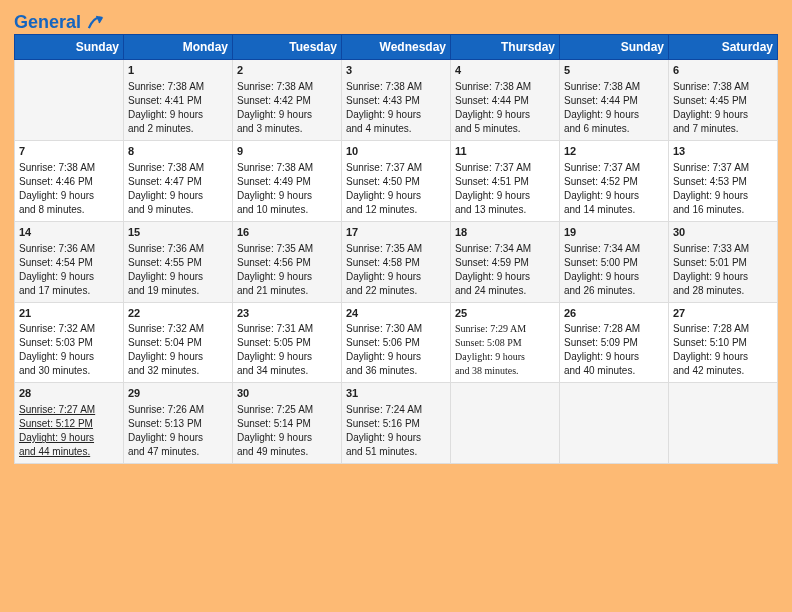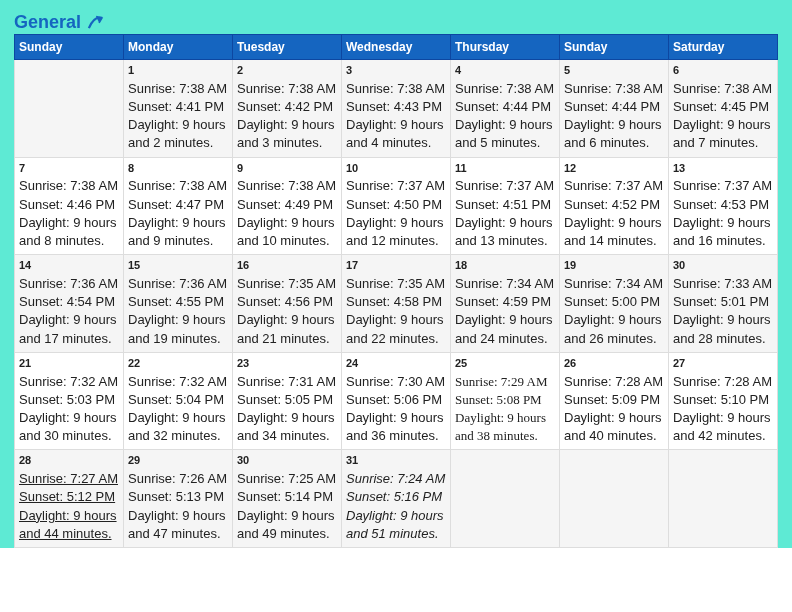--- a/index.html
+++ b/index.html
@@ -5,23 +5,23 @@
     * { margin: 0; padding: 0; box-sizing: border-box; }
     body {
       font-family: Arial, sans-serif;
       background: #fff;
       width: 792px;
       height: 612px;
       overflow: hidden;
     }
     .page {
       width: 792px;
-      height: 548px;
+      height: 612px;
       padding: 10px 14px 8px 14px;
-      background: #5eead4;
+      background: #fdba74;
     }
     .header {
       display: flex;
       align-items: flex-start;
       justify-content: space-between;
       margin-bottom: 4px;
     }
     .logo {
       display: flex;
       align-items: center;
@@ -61,21 +61,21 @@
       table-layout: fixed;
     }
     thead tr {
       background-color: #1565c0;
       color: #fff;
     }
     thead th {
       padding: 5px 4px;
       font-size: 12px;
       font-weight: bold;
-      text-align: left;
+      text-align: right;
       border: 1px solid #0d47a1;
     }
     tbody tr {
       background: #fff;
     }
     tbody tr:nth-child(odd) {
       background: #f5f5f5;
     }
     tbody td {
       padding: 3px 4px 4px 4px;
@@ -86,21 +86,21 @@
       line-height: 1.35;
       height: 78px;
     }
     .day-number {
       font-size: 11px;
       font-weight: bold;
       margin-bottom: 2px;
       display: block;
     }
     .cell-content {
-      font-size: 13px;
+      font-size: 10px;
       line-height: 1.4;
     }
   </style>
 </head>
 <body>
 
 <div class="page">
   <div class="header">
     <div class="logo">
       <div>
@@ -350,21 +350,21 @@
           </td>
           <td>
             <span class="day-number">30</span>
             <div class="cell-content" style="white-space: pre-line;">Sunrise: 7:25 AM
 Sunset: 5:14 PM
 Daylight: 9 hours
 and 49 minutes.</div>
           </td>
           <td>
             <span class="day-number">31</span>
-            <div class="cell-content" style="white-space: pre-line; font-style: italic;">Sunrise: 7:24 AM
+            <div class="cell-content" style="white-space: pre-line;">Sunrise: 7:24 AM
 Sunset: 5:16 PM
 Daylight: 9 hours
 and 51 minutes.</div>
           </td>
           <td></td>
           <td></td>
           <td></td>
         </tr>
       </tbody>
   </table>

